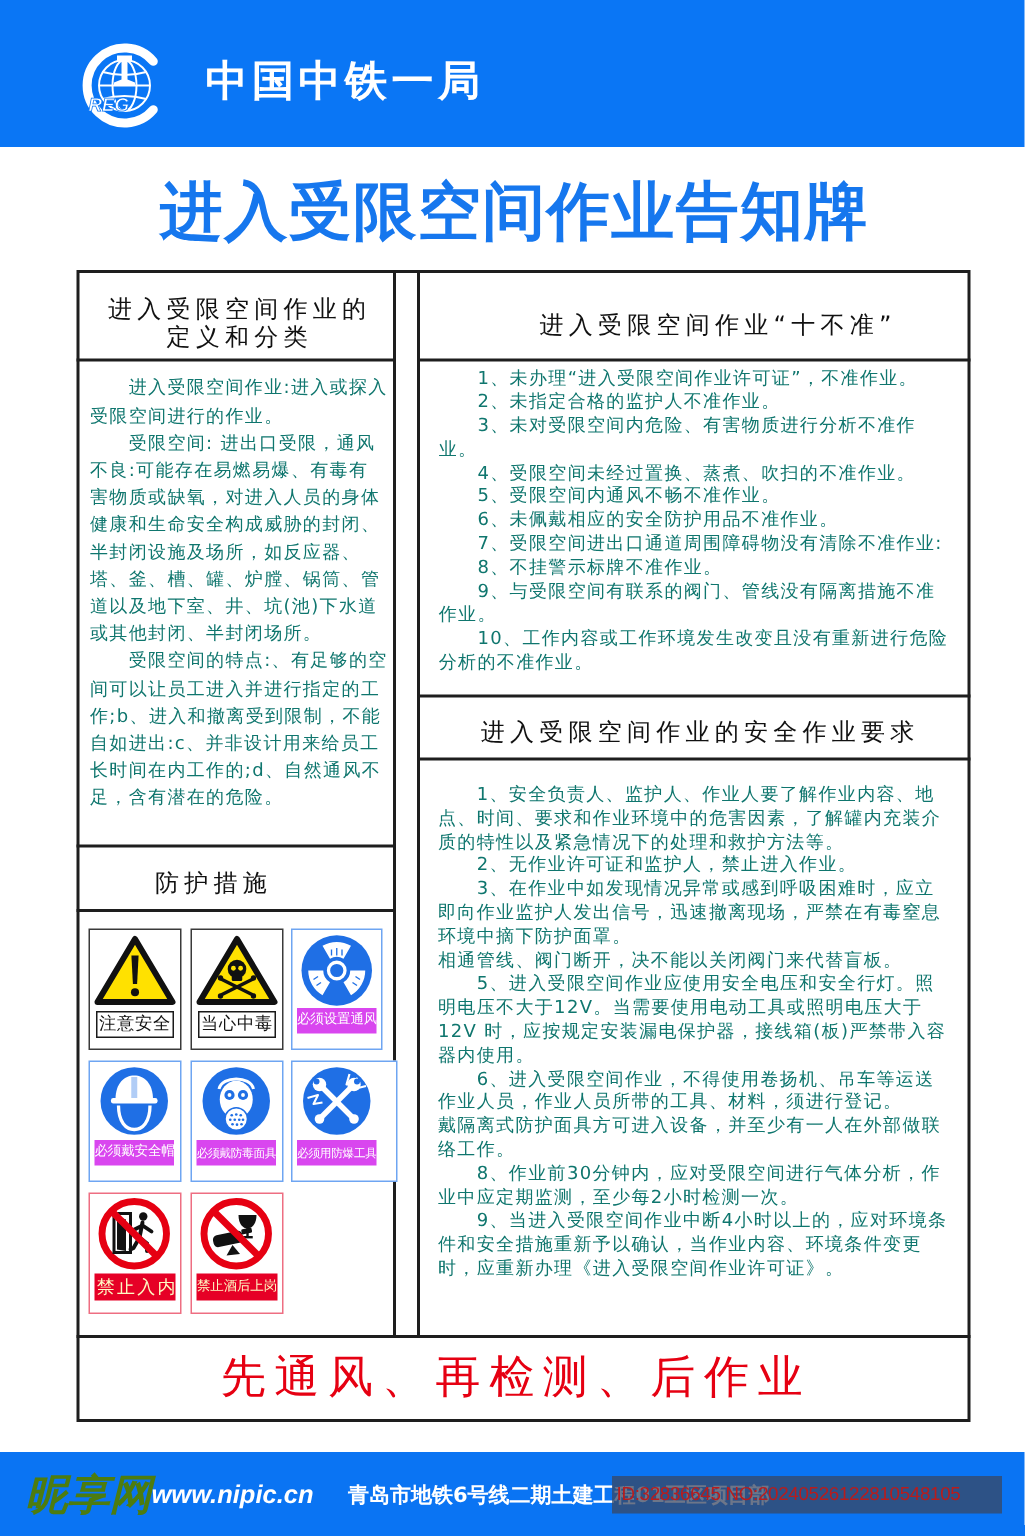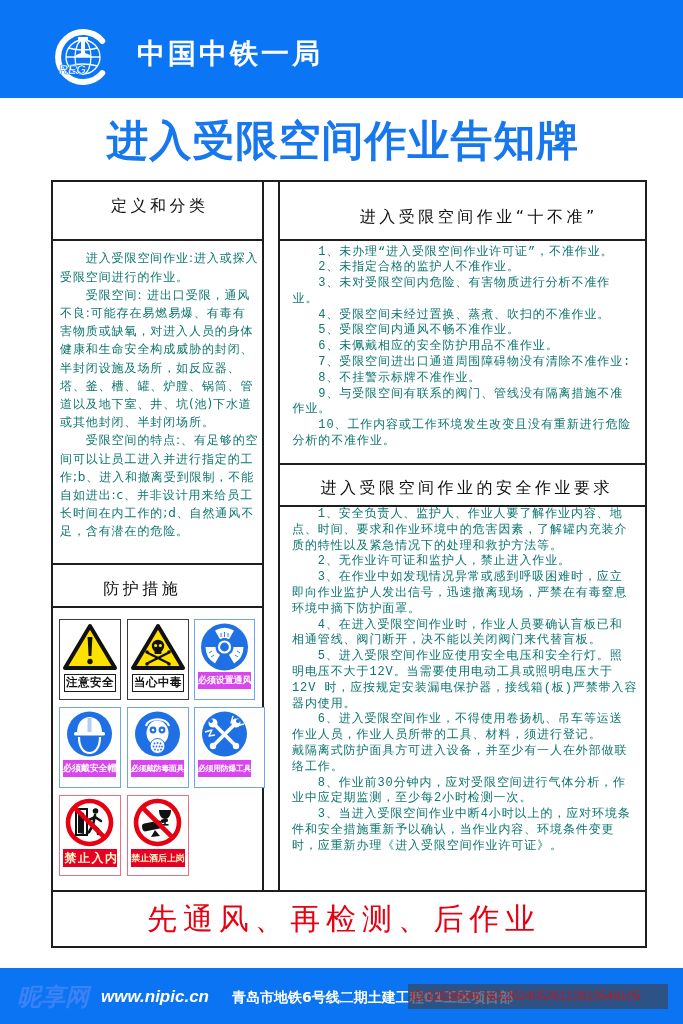--- a/index.html
+++ b/index.html
@@ -18,43 +18,43 @@
   .frame { left: 51px; top: 180px; width: 596px; height: 768px; border: 2px solid #1e1e1e; }
   .vline { top: 180px; width: 2.6px; height: 711px; background: #1e1e1e; }
   .hline { height: 2px; background: #1e1e1e; }
 
   
   .hdr { font-size: 16px; line-height: 19px; letter-spacing: 3.5px; text-align: center; white-space: nowrap; color: #111; }
 
   
   .txt { font-size: 12px; letter-spacing: 0.9px; white-space: nowrap; color: #0f766e; }
   .def-body { line-height: 18.2px; }
-  .list-body { line-height: 15.8px; font-family: Liberation Mono, monospace; }
+  .list-body { line-height: 15.8px; }
   .ind { padding-left: 25.8px; }
 
   
   .sign { width: 62px; height: 81px; background: #fff; }
   .sign.warning { border: 1px solid #3a3a3a; }
   .sign.mandatory { border: 1.5px solid #6ea5f2; }
   .sign.prohibition { border: 1.5px solid #ee6e82; }
   .pict { position: absolute; left: 0; top: 0; width: 60px; height: 54px; }
-  .lbl { position: absolute; text-align: center; white-space: nowrap; font-weight: bold; overflow: hidden; }
+  .lbl { position: absolute; text-align: center; white-space: nowrap; font-weight: normal; overflow: hidden; }
   .warning .lbl { left: 4px; top: 54px; width: 52px; height: 18px; border: 1.3px solid #1a1a1a; font-size: 11.5px; line-height: 15.5px; letter-spacing: 0.5px; color: #111; background: #fff; }
   .mandatory .lbl { left: 3px; top: 52px; width: 53px; height: 17px; background: #d946ef; color: #fff; line-height: 17px; }
   .prohibition .lbl { left: 3px; top: 53px; width: 54px; height: 18px; background: #e60026; color: #fef9c3; line-height: 18px; }
   .lbl.big { font-size: 12px; letter-spacing: 1.5px; padding-left: 1.5px; }
   .lbl.mid { font-size: 9px; letter-spacing: -0.1px; }
   .lbl.small { font-size: 7.8px; letter-spacing: -0.2px; text-align: right; }
 
   
   .slogan { left: 53px; top: 892px; width: 592px; height: 68px; padding-top: 9px; padding-right: 10px; text-align: center; font-size: 30px; line-height: 36px; letter-spacing: 5.8px; color: #e60012; white-space: nowrap; }
 
   
   .footer { left: 0; top: 968px; width: 683px; height: 56px; background: #0a74f3; }
-  .wm-site { left: 17px; top: 983px; font-size: 24px; line-height: 28px; font-weight: bold; font-style: italic; color: #3b82f6; white-space: nowrap; }
+  .wm-site { left: 17px; top: 983px; font-size: 28px; line-height: 28px; font-weight: bold; font-style: italic; color: #4d7c0f; white-space: nowrap; }
   .wm-url { left: 101px; top: 986px; font-size: 17px; line-height: 22px; font-weight: bold; font-style: italic; color: #fff; white-space: nowrap; font-family: "Liberation Sans", sans-serif; }
   .project { left: 232px; top: 984px; font-size: 14px; line-height: 26px; font-weight: bold; color: #fff; white-space: nowrap; }
   .wm-box { left: 408px; top: 984px; width: 260px; height: 25px; background: rgba(58, 70, 96, 0.74); }
   .wm-id { left: 411px; top: 984px; height: 25px; line-height: 25px; font-size: 12.5px; color: #b91c1c; white-space: nowrap; font-family: "Liberation Sans", sans-serif; letter-spacing: -0.2px; }
 </style>
 </head>
 <body>
 
 <div class="abs band"></div>
 <svg class="abs logo" viewBox="0 0 62 58">
@@ -78,20 +78,21 @@
 <div class="abs vline" style="left:277.7px"></div>
 <div class="abs hline" style="left:51px;top:239px;width:213px"></div>
 <div class="abs hline" style="left:51px;top:563px;width:213px"></div>
 <div class="abs hline" style="left:51px;top:606px;width:213px"></div>
 <div class="abs hline" style="left:278px;top:239px;width:369px"></div>
 <div class="abs hline" style="left:278px;top:463px;width:369px"></div>
 <div class="abs hline" style="left:278px;top:505px;width:369px"></div>
 <div class="abs hline" style="left:51px;top:890px;width:596px"></div>
 
 <div class="abs hdr" style="left:53px;top:182px;width:209px;height:57px;padding-top:13.5px;padding-left:4.5px">
+  <div>进入受限空间作业的</div>
   <div>定义和分类</div>
 </div>
 
 <div class="abs txt def-body" style="left:53px;top:241px;width:209px;height:322px;padding-top:8.4px;padding-left:7px">
   <div>
     <div class="ln ind">进入受限空间作业:进入或探入</div>
     <div class="ln">受限空间进行的作业。</div>
   </div>
   <div>
     <div class="ln ind">受限空间: 进出口受限，通风</div>
@@ -293,36 +294,35 @@
     <div class="ln">作业。</div>
   </div>
   <div>
     <div class="ln ind">10、工作内容或工作环境发生改变且没有重新进行危险</div>
     <div class="ln">分析的不准作业。</div>
   </div>
 </div>
 
 <div class="abs hdr" style="left:280px;top:465px;width:365px;height:40px;padding-top:13px;padding-left:8.5px">进入受限空间作业的安全作业要求</div>
 
-<div class="abs txt list-body" style="left:280px;top:507px;width:365px;height:383px;padding-top:0;padding-left:12px">
+<div class="abs txt list-body" style="left:280px;top:507px;width:365px;height:383px;padding-top:15px;padding-left:12px">
   <div>
     <div class="ln ind">1、安全负责人、监护人、作业人要了解作业内容、地</div>
     <div class="ln">点、时间、要求和作业环境中的危害因素，了解罐内充装介</div>
     <div class="ln">质的特性以及紧急情况下的处理和救护方法等。</div>
   </div>
   <div>
     <div class="ln ind">2、无作业许可证和监护人，禁止进入作业。</div>
   </div>
   <div>
     <div class="ln ind">3、在作业中如发现情况异常或感到呼吸困难时，应立</div>
     <div class="ln">即向作业监护人发出信号，迅速撤离现场，严禁在有毒窒息</div>
     <div class="ln">环境中摘下防护面罩。</div>
   </div>
   <div>
-    <div class="ln ind">4、在进入受限空间作业时，作业人员要确认盲板已和</div>
     <div class="ln">相通管线、阀门断开，决不能以关闭阀门来代替盲板。</div>
   </div>
   <div>
     <div class="ln ind">5、进入受限空间作业应使用安全电压和安全行灯。照</div>
     <div class="ln">明电压不大于12V。当需要使用电动工具或照明电压大于</div>
     <div class="ln">12V 时，应按规定安装漏电保护器，接线箱(板)严禁带入容</div>
     <div class="ln">器内使用。</div>
   </div>
   <div>
     <div class="ln ind">6、进入受限空间作业，不得使用卷扬机、吊车等运送</div>
@@ -330,21 +330,21 @@
   </div>
   <div>
     <div class="ln">戴隔离式防护面具方可进入设备，并至少有一人在外部做联</div>
     <div class="ln">络工作。</div>
   </div>
   <div>
     <div class="ln ind">8、作业前30分钟内，应对受限空间进行气体分析，作</div>
     <div class="ln">业中应定期监测，至少每2小时检测一次。</div>
   </div>
   <div>
-    <div class="ln ind">3、当进入受限空间作业中断4小时以上的，应对环境条</div>
+    <div class="ln ind">9、当进入受限空间作业中断4小时以上的，应对环境条</div>
     <div class="ln">件和安全措施重新予以确认，当作业内容、环境条件变更</div>
     <div class="ln">时，应重新办理《进入受限空间作业许可证》。</div>
   </div>
 </div>
 
 <div class="abs slogan">先通风、再检测、后作业</div>
 
 <div class="abs footer"></div>
 <div class="abs wm-site">昵享网</div>
 <div class="abs wm-url">www.nipic.cn</div>

